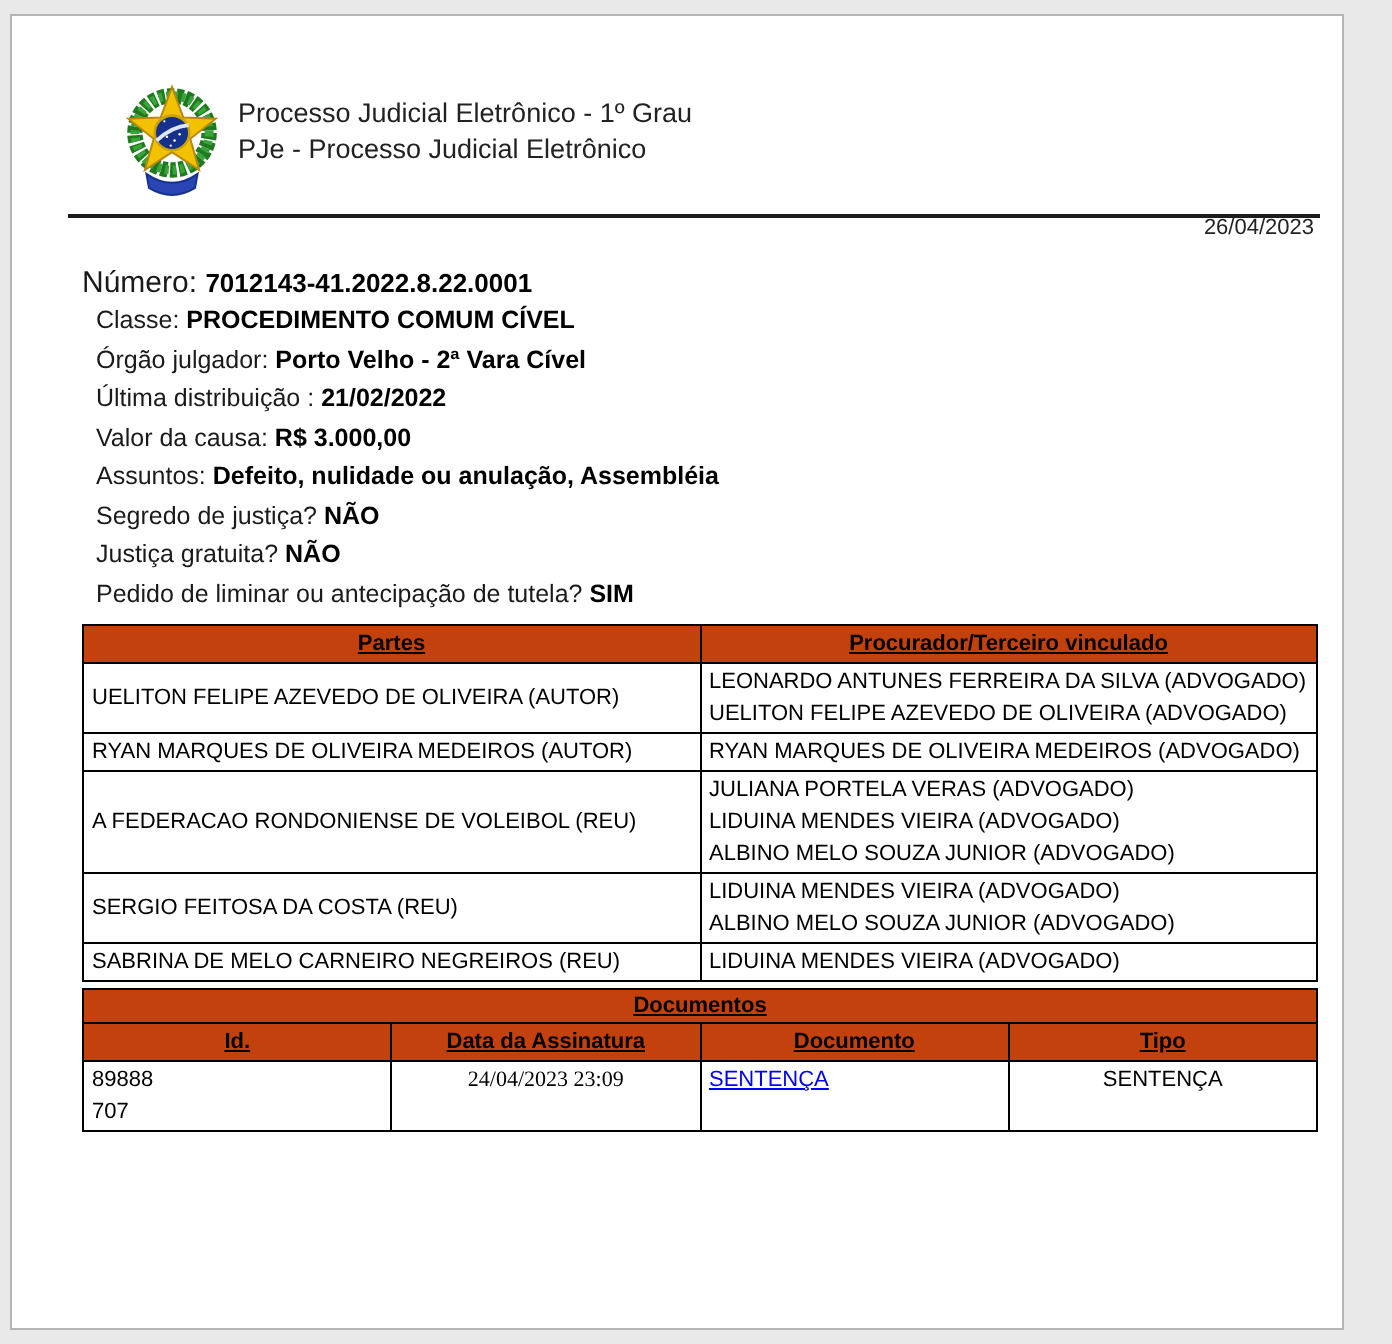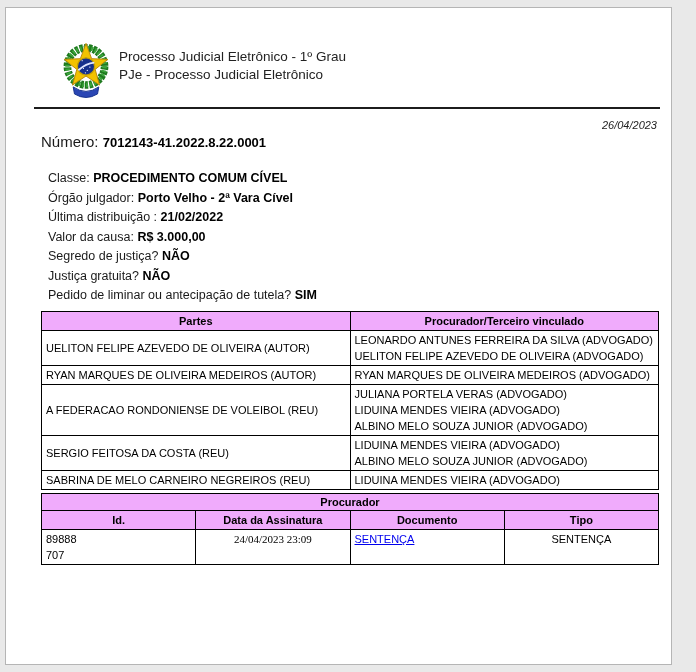--- a/index.html
+++ b/index.html
@@ -4,30 +4,30 @@
 <style>
   * { margin:0; padding:0; box-sizing:border-box; }
   html,body { width:696px; height:672px; background:#e9e9e9; font-family:"Liberation Sans","DejaVu Sans",sans-serif; color:#1a1a1a; }
   .page {
     position:absolute; left:5px; top:7px; width:667px; height:658px;
     background:#ffffff; border:1px solid #b5b5b5; overflow:hidden;
   }
   .logo { position:absolute; left:48px; top:26px; width:64px; height:70px; }
   .header-title { position:absolute; left:113px; top:40px; font-size:13.5px; line-height:17.5px; color:#222; }
   .rule { position:absolute; left:28px; top:99px; width:626px; border-top:2px solid #1c1c1c; }
-  .doc-date { position:absolute; top:111px; right:14px; font-size:11px; color:#222;font-style:italic; }
+  .doc-date { position:absolute; top:100px; right:14px; font-size:11px; color:#222; }
   .content { position:absolute; left:35px; top:125px; width:618px; }
   .numero { font-size:15px; }
   .numero b { font-size:13px; color:#000; }
-  .fields { margin-top:19px; margin-left:7px; }
+  .fields { margin-top:1px; margin-left:7px; }
   .field-row { font-size:12.5px; line-height:19.5px; white-space:nowrap; }
   .field-row b { color:#000; }
   table { border-collapse:collapse; width:618px; table-layout:fixed; }
   td, th { border:1px solid #000; font-size:11px; line-height:16px; padding:1px 4px; color:#000; }
-  th { background:#f0abfc; font-weight:bold; text-align:center; }
+  th { background:#c2410c; font-weight:bold; text-align:center;text-decoration:underline; }
   .partes-table { margin-top:5px; }
   .partes-table td { font-weight:normal; vertical-align:middle; }
   .docs-table { margin-top:3px; }
   .docs-table .title-row th { padding:0 4px; }
   .docs-table td { vertical-align:top; }
   .col-id { width:41px; }
   .col-data { width:88px; }
   .col-doc { width:287px; }
   .cell-id { white-space:pre-line; text-align:left; }
   .cell-data { text-align:center; white-space:nowrap; padding:1px 2px;font-family:Liberation Serif, serif; }
@@ -70,20 +70,21 @@
     <div class="numero">
       <span>Número:</span>
       <b>7012143-41.2022.8.22.0001</b>
     </div>
 
     <div class="fields">
       <div class="field-row"><span>Classe:</span> <b>PROCEDIMENTO COMUM CÍVEL</b></div>
       <div class="field-row"><span>Órgão julgador:</span> <b>Porto Velho - 2ª Vara Cível</b></div>
       <div class="field-row"><span>Última distribuição :</span> <b>21/02/2022</b></div>
       <div class="field-row"><span>Valor da causa:</span> <b>R$ 3.000,00</b></div>
+      <div class="field-row"><span>Assuntos:</span> <b>Defeito, nulidade ou anulação, Assembléia</b></div>
       <div class="field-row"><span>Segredo de justiça?</span> <b>NÃO</b></div>
       <div class="field-row"><span>Justiça gratuita?</span> <b>NÃO</b></div>
       <div class="field-row"><span>Pedido de liminar ou antecipação de tutela?</span> <b>SIM</b></div>
     </div>
 
     <table class="partes-table">
       <tbody>
           <tr>
         <th style="width:50%">Partes</th>
         <th>Procurador/Terceiro vinculado</th>
@@ -121,21 +122,21 @@
         <td>
           <div>LIDUINA MENDES VIEIRA (ADVOGADO)</div>
         </td>
       </tr>
     </tbody>
       </table>
 
     <table class="docs-table">
       <tbody>
           <tr class="title-row">
-        <th colspan="4">Procurador</th>
+        <th colspan="4">Documentos</th>
       </tr>
       <tr>
         <th class="col-id">Id.</th>
         <th class="col-data">Data da Assinatura</th>
         <th class="col-doc th-doc">Documento</th>
         <th>Tipo</th>
       </tr>
       <tr class="data-row">
         <td class="cell-id">89888
 707</td>

